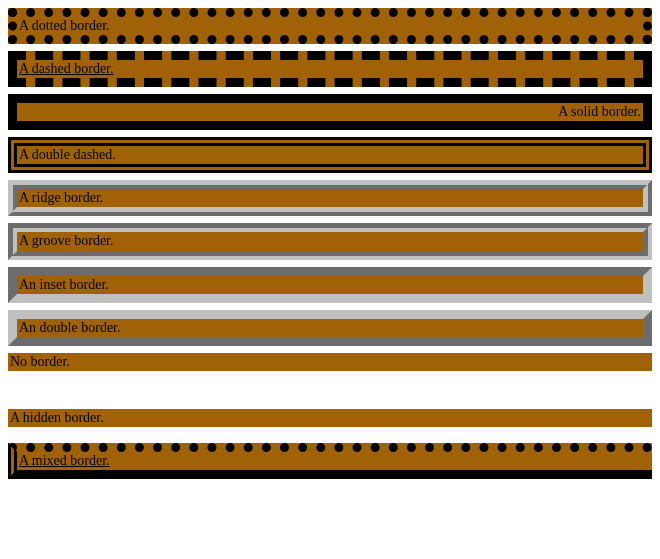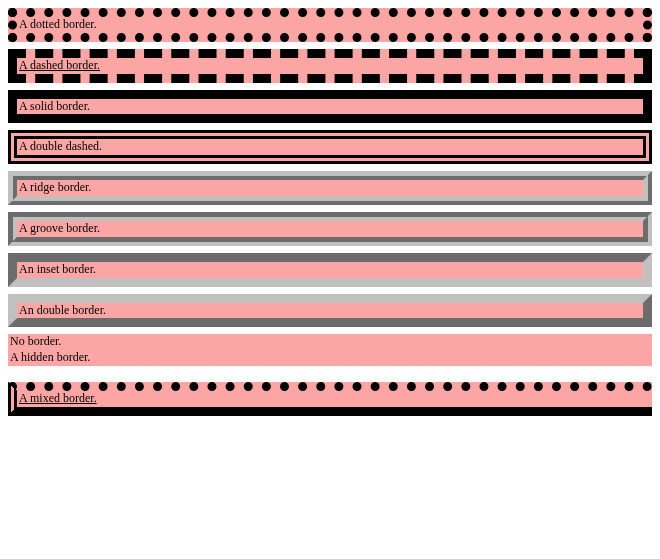--- a/index.html
+++ b/index.html
@@ -20,36 +20,37 @@
   #page {
     padding: 8px;
     box-sizing: border-box;
   }
 
   
   .demo {
     margin: 0 0 7px 0;
     padding: 1px 2px;
     line-height: 1.15;
-    font-size: 12px;
+    font-size: 14px;
     color: #000;
-    background: #fca5a5;
+    background: #a16207;
     box-sizing: border-box;
   }
 
   
   .bs-dotted {
     border: 9px dotted #000000;
   }
   .bs-dashed {
     border: 9px dashed #000000;
     text-decoration: underline;
   }
   .bs-solid {
     border: 9px solid #000000;
+    text-align: right;
   }
   .bs-double {
     border: 9px double #000000;
   }
   .bs-groove {
     border: 9px groove #c0c0c0;
   }
   .bs-ridge {
     border: 9px ridge #c0c0c0;
   }
@@ -61,20 +62,21 @@
   }
   .bs-none {
     border: 9px none #000000;
     padding: 1px 2px;
     margin-bottom: 0;
   }
   .bs-hidden {
     border: 9px hidden #000000;
     padding: 1px 2px;
     margin-bottom: 16px;
+    margin-top: 38px;
   }
   .bs-mixed {
     border-width: 9px;
     border-color: #000000;
     border-top-style: dotted;
     border-right-style: hidden;
     border-bottom-style: solid;
     border-left-style: double;
     margin-bottom: 0;
     text-decoration: underline;

